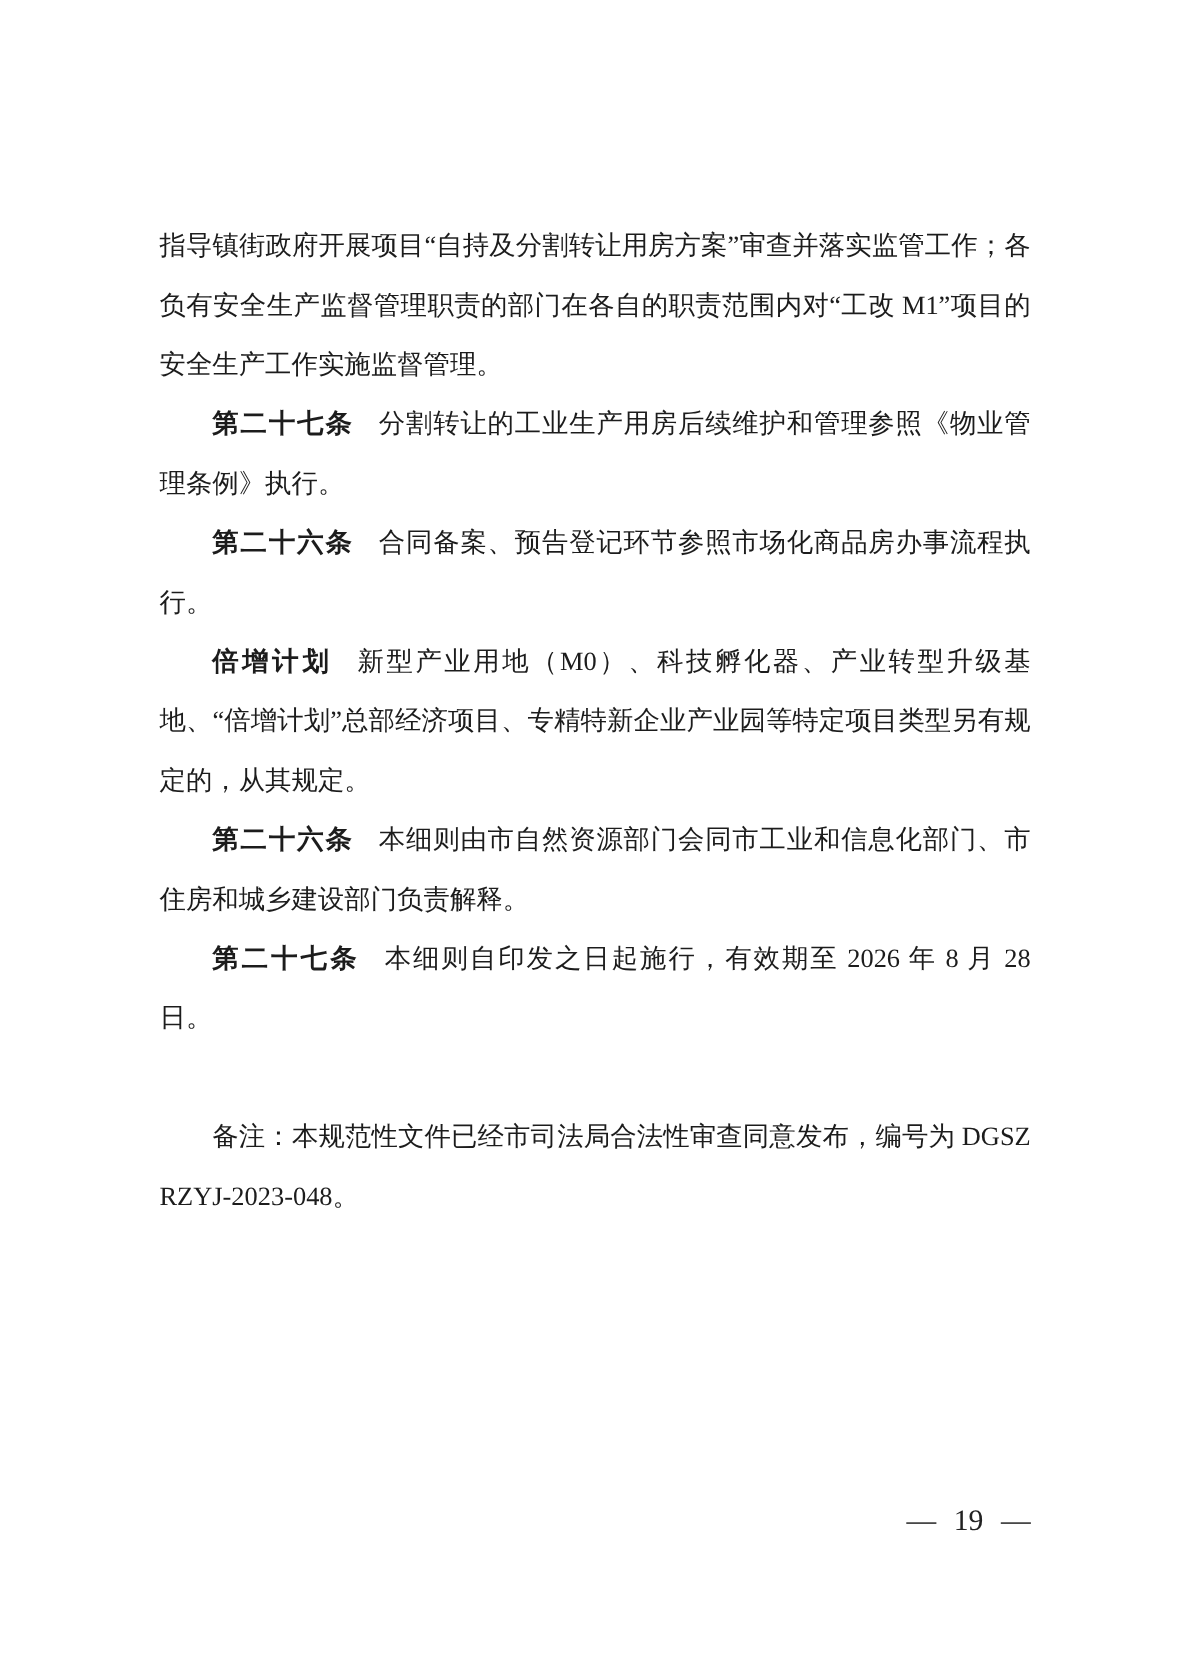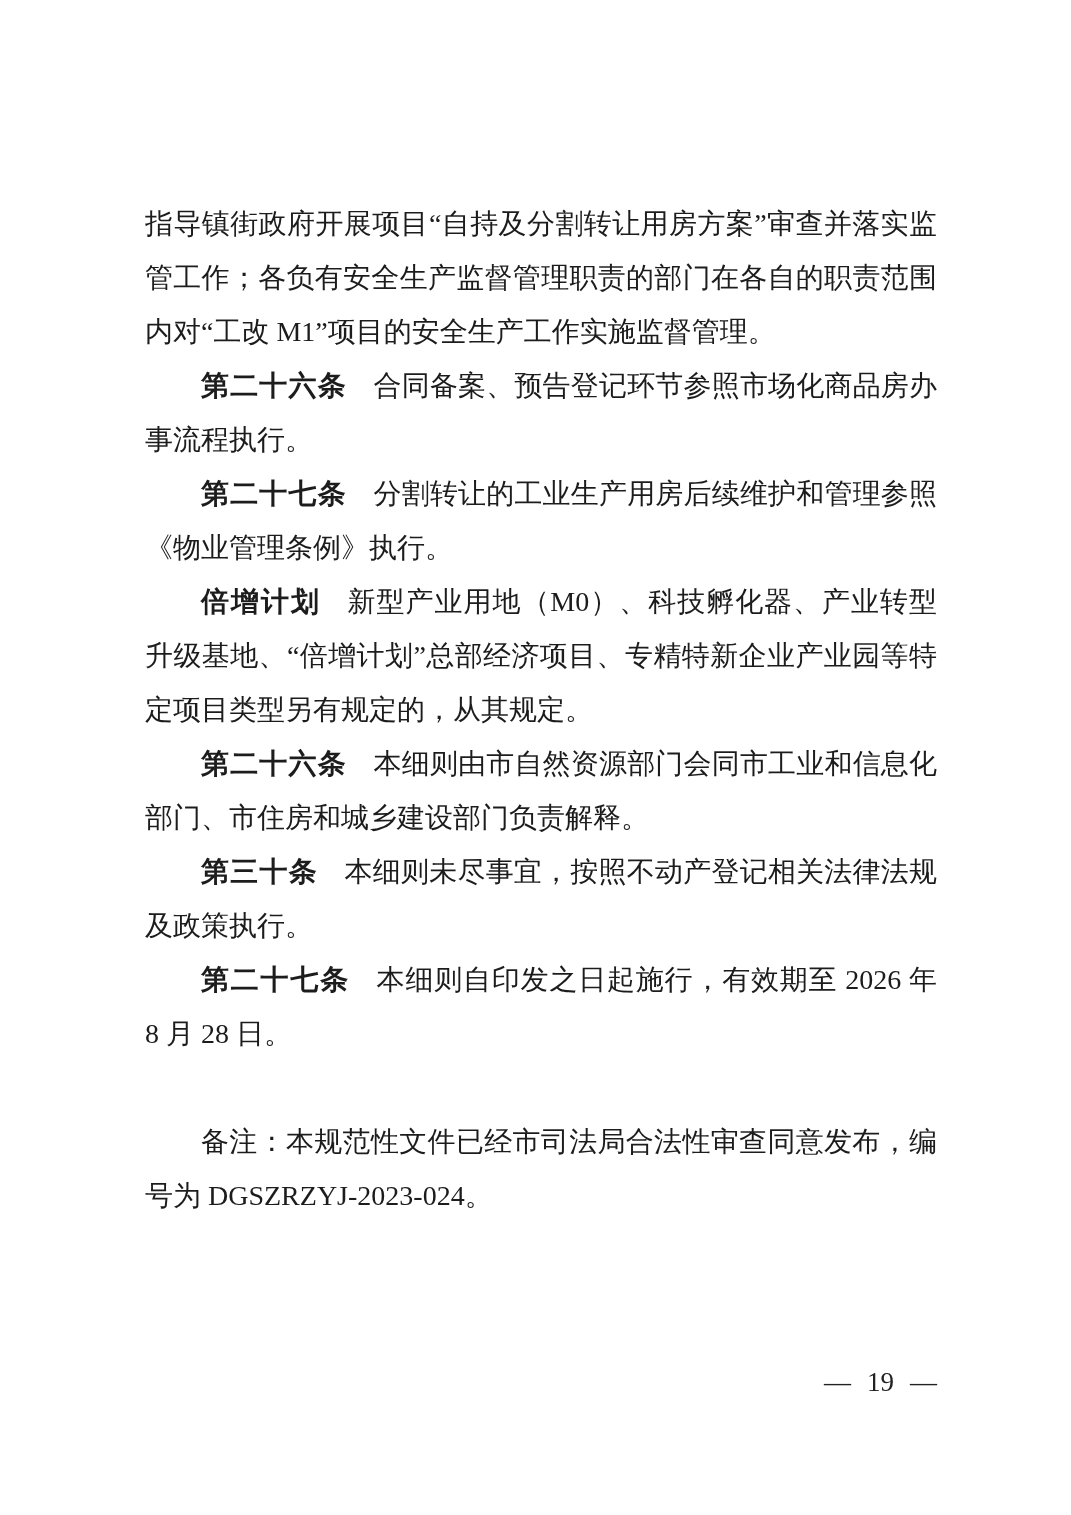--- a/index.html
+++ b/index.html
@@ -17,21 +17,21 @@
     color: #1c1c1c;
   }
   .content {
     position: absolute;
     left: 145px;
     top: 197px;
     width: 792px;
   }
   .para {
     margin: 0;
-    font-size: 28px;
+    font-size: 24px;
     line-height: 54px;
     text-align: justify;
     text-indent: 2em;
     word-break: break-all;
   }
   .para.continuation {
     text-indent: 0;
   }
   .para.remark {
     margin-top: 54px;
@@ -55,33 +55,32 @@
   }
 </style>
 </head>
 <body>
 
 <div class="page">
   <div class="content">
 
     <p class="para continuation"><span>指导镇街政府开展项目“自持及分割转让用房方案”审查并落实监管工作；各负有安全生产监督管理职责的部门在各自的职责范围内对“工改 M1”项目的安全生产工作实施监督管理。</span></p>
 
+    <p class="para"><span class="art">第二十七条</span><span>分割转让的工业生产用房后续维护和管理参照《物业管理条例》执行。</span></p>
+
     <p class="para"><span class="art">第二十六条</span><span>合同备案、预告登记环节参照市场化商品房办事流程执行。</span></p>
-
-    <p class="para"><span class="art">第二十七条</span><span>分割转让的工业生产用房后续维护和管理参照《物业管理条例》执行。</span></p>
 
     <p class="para"><span class="art">倍增计划</span><span>新型产业用地（M0）、科技孵化器、产业转型升级基地、“倍增计划”总部经济项目、专精特新企业产业园等特定项目类型另有规定的，从其规定。</span></p>
 
     <p class="para"><span class="art">第二十六条</span><span>本细则由市自然资源部门会同市工业和信息化部门、市住房和城乡建设部门负责解释。</span></p>
 
-    <p class="para"><span class="art">第三十条</span><span>本细则未尽事宜，按照不动产登记相关法律法规及政策执行。</span></p>
 
     <p class="para"><span class="art">第二十七条</span><span>本细则自印发之日起施行，有效期至 2026 年 8 月 28 日。</span></p>
 
-    <p class="para remark"><span>备注：本规范性文件已经市司法局合法性审查同意发布，编号为 DGSZRZYJ-2023-024。</span></p>
+    <p class="para remark"><span>备注：本规范性文件已经市司法局合法性审查同意发布，编号为 DGSZRZYJ-2023-048。</span></p>
 
   </div>
 
   <div class="page-footer">
     <span>—</span>
     <span>19</span>
     <span>—</span>
   </div>
 </div>
 

